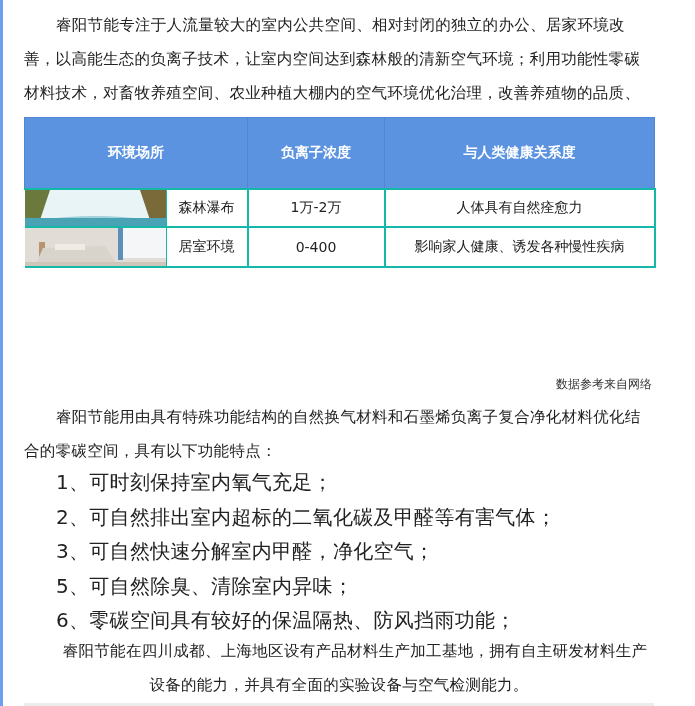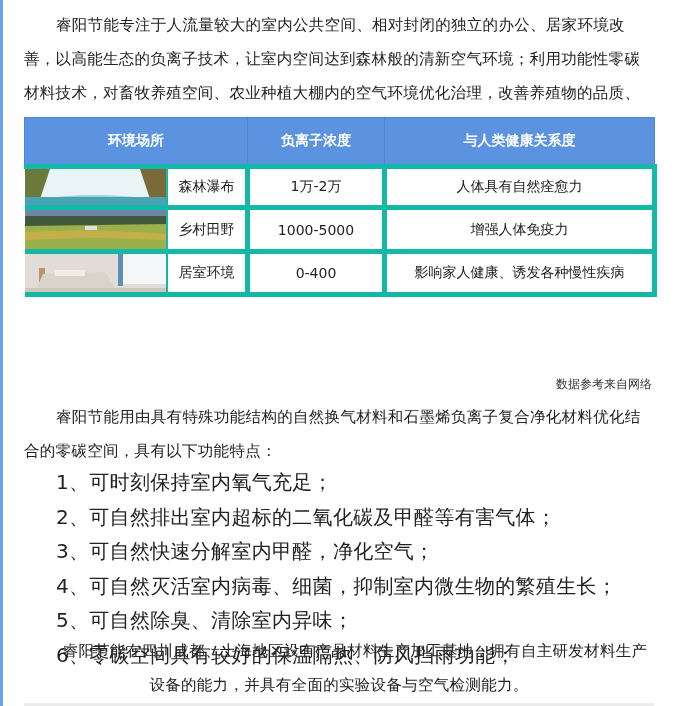--- a/index.html
+++ b/index.html
@@ -5,22 +5,22 @@
   html, body { margin:0; padding:0; background:#ffffff; }
   body { width:695px; height:706px; position:relative; overflow:hidden;
          font-family:"DejaVu Sans","Liberation Sans",sans-serif; color:#222; }
   .left-bar { position:absolute; left:0; top:0; width:3px; height:706px; background:#6aa0f0; }
   .article { position:absolute; left:24px; top:0; width:630px; }
   p.para { margin:0; font-size:15.5px; line-height:34px; text-indent:32px; letter-spacing:0.3px; }
   .p1 { position:absolute; top:8px; left:0; width:630px; }
   .table-wrap { position:absolute; top:117px; left:0; width:630px; }
   table { border-collapse:collapse; width:630px; table-layout:fixed; }
   th { background:#5b93e0; color:#fff; font-weight:bold; font-size:14px; height:38px;
-       border:1px solid #4f86d6; text-align:center; padding:4px; }
-  td { border:5px solid #14b8a6; font-size:14px; text-align:center; padding:0; color:#222; }
+       border:1px solid #4f86d6; text-align:center; padding:16px; }
+  td { border:2px solid #14b8a6; font-size:14px; text-align:center; padding:0; color:#222; }
   td.img { padding:0; border-left:none; }
   .thumb { width:141px; height:100%; display:block; }
   .note { position:absolute; top:376px; right:2px; font-size:12px; color:#333; }
   .p2 { position:absolute; top:400px; left:0; width:630px; }
   .list { position:absolute; top:465px; left:32px; }
   .list div { font-size:20px; line-height:34.5px; letter-spacing:0.3px; }
   .p3 { position:absolute; top:634px; left:0; width:630px;text-align:center; }
   .bottom-bar { position:absolute; left:24px; top:703px; width:630px; height:3px; background:#ececec; }
 </style>
 </head>
@@ -54,34 +54,20 @@
               <path d="M0 0 L30 0 L20 36 L0 36Z" fill="#6b7a3c"></path>
               <path d="M110 0 L141 0 L141 36 L118 36Z" fill="#7a6a3a"></path>
               <path d="M25 0 L115 0 L125 30 Q70 22 15 30Z" fill="#e8f4f6"></path>
               <rect y="28" width="141" height="8" fill="#4aa3b5"></rect>
             </svg>
           </td>
           <td>森林瀑布</td>
           <td>1万-2万</td>
           <td>人体具有自然痊愈力</td>
         </tr>
-        <tr style="height:39px">
-          <td class="img">
-            <svg class="thumb" viewBox="0 0 141 39" preserveAspectRatio="none">
-              <rect width="141" height="39" fill="#9bb04a"></rect>
-              <rect width="141" height="6" fill="#6d86a8"></rect>
-              <path d="M0 6 L141 6 L141 14 L0 16Z" fill="#3f5a3a"></path>
-              <path d="M0 22 Q70 18 141 24 L141 30 Q70 26 0 30Z" fill="#c4b048"></path>
-              <rect x="60" y="16" width="12" height="4" fill="#e0e0e0"></rect>
-            </svg>
-          </td>
-          <td>乡村田野</td>
-          <td>1000-5000</td>
-          <td>增强人体免疫力</td>
-        </tr>
         <tr style="height:38px">
           <td class="img">
             <svg class="thumb" viewBox="0 0 141 38" preserveAspectRatio="none">
               <rect width="141" height="38" fill="#e2dcd6"></rect>
               <rect x="95" y="0" width="46" height="30" fill="#f4f6f8"></rect>
               <rect x="93" y="0" width="5" height="32" fill="#5e8fb8"></rect>
               <rect x="14" y="14" width="6" height="18" fill="#b89470"></rect>
               <path d="M18 20 L80 18 L90 34 L10 38Z" fill="#d8d4cc"></path>
               <rect x="30" y="16" width="30" height="6" fill="#efece6"></rect>
               <rect y="34" width="141" height="4" fill="#cfc6ba"></rect>
@@ -96,21 +82,20 @@
   </div>
 
   <div class="note">数据参考来自网络</div>
 
   <p class="para p2">睿阳节能用由具有特殊功能结构的自然换气材料和石墨烯负离子复合净化材料优化结合的零碳空间，具有以下功能特点：</p>
 
   <div class="list">
     <div>1、可时刻保持室内氧气充足；</div>
     <div>2、可自然排出室内超标的二氧化碳及甲醛等有害气体；</div>
     <div>3、可自然快速分解室内甲醛，净化空气；</div>
-    <div>4、可自然灭活室内病毒、细菌，抑制室内微生物的繁殖生长；</div>
     <div>5、可自然除臭、清除室内异味；</div>
     <div>6、零碳空间具有较好的保温隔热、防风挡雨功能；</div>
   </div>
 
   <p class="para p3">睿阳节能在四川成都、上海地区设有产品材料生产加工基地，拥有自主研发材料生产设备的能力，并具有全面的实验设备与空气检测能力。</p>
 </div>
 
 <div class="bottom-bar"></div>
 
 </body></html>

